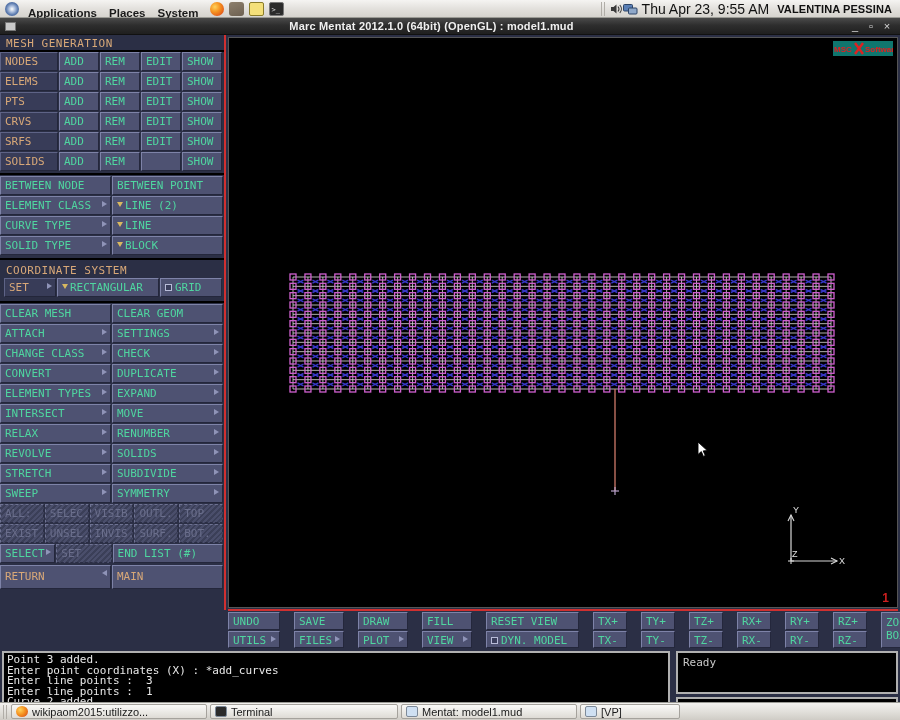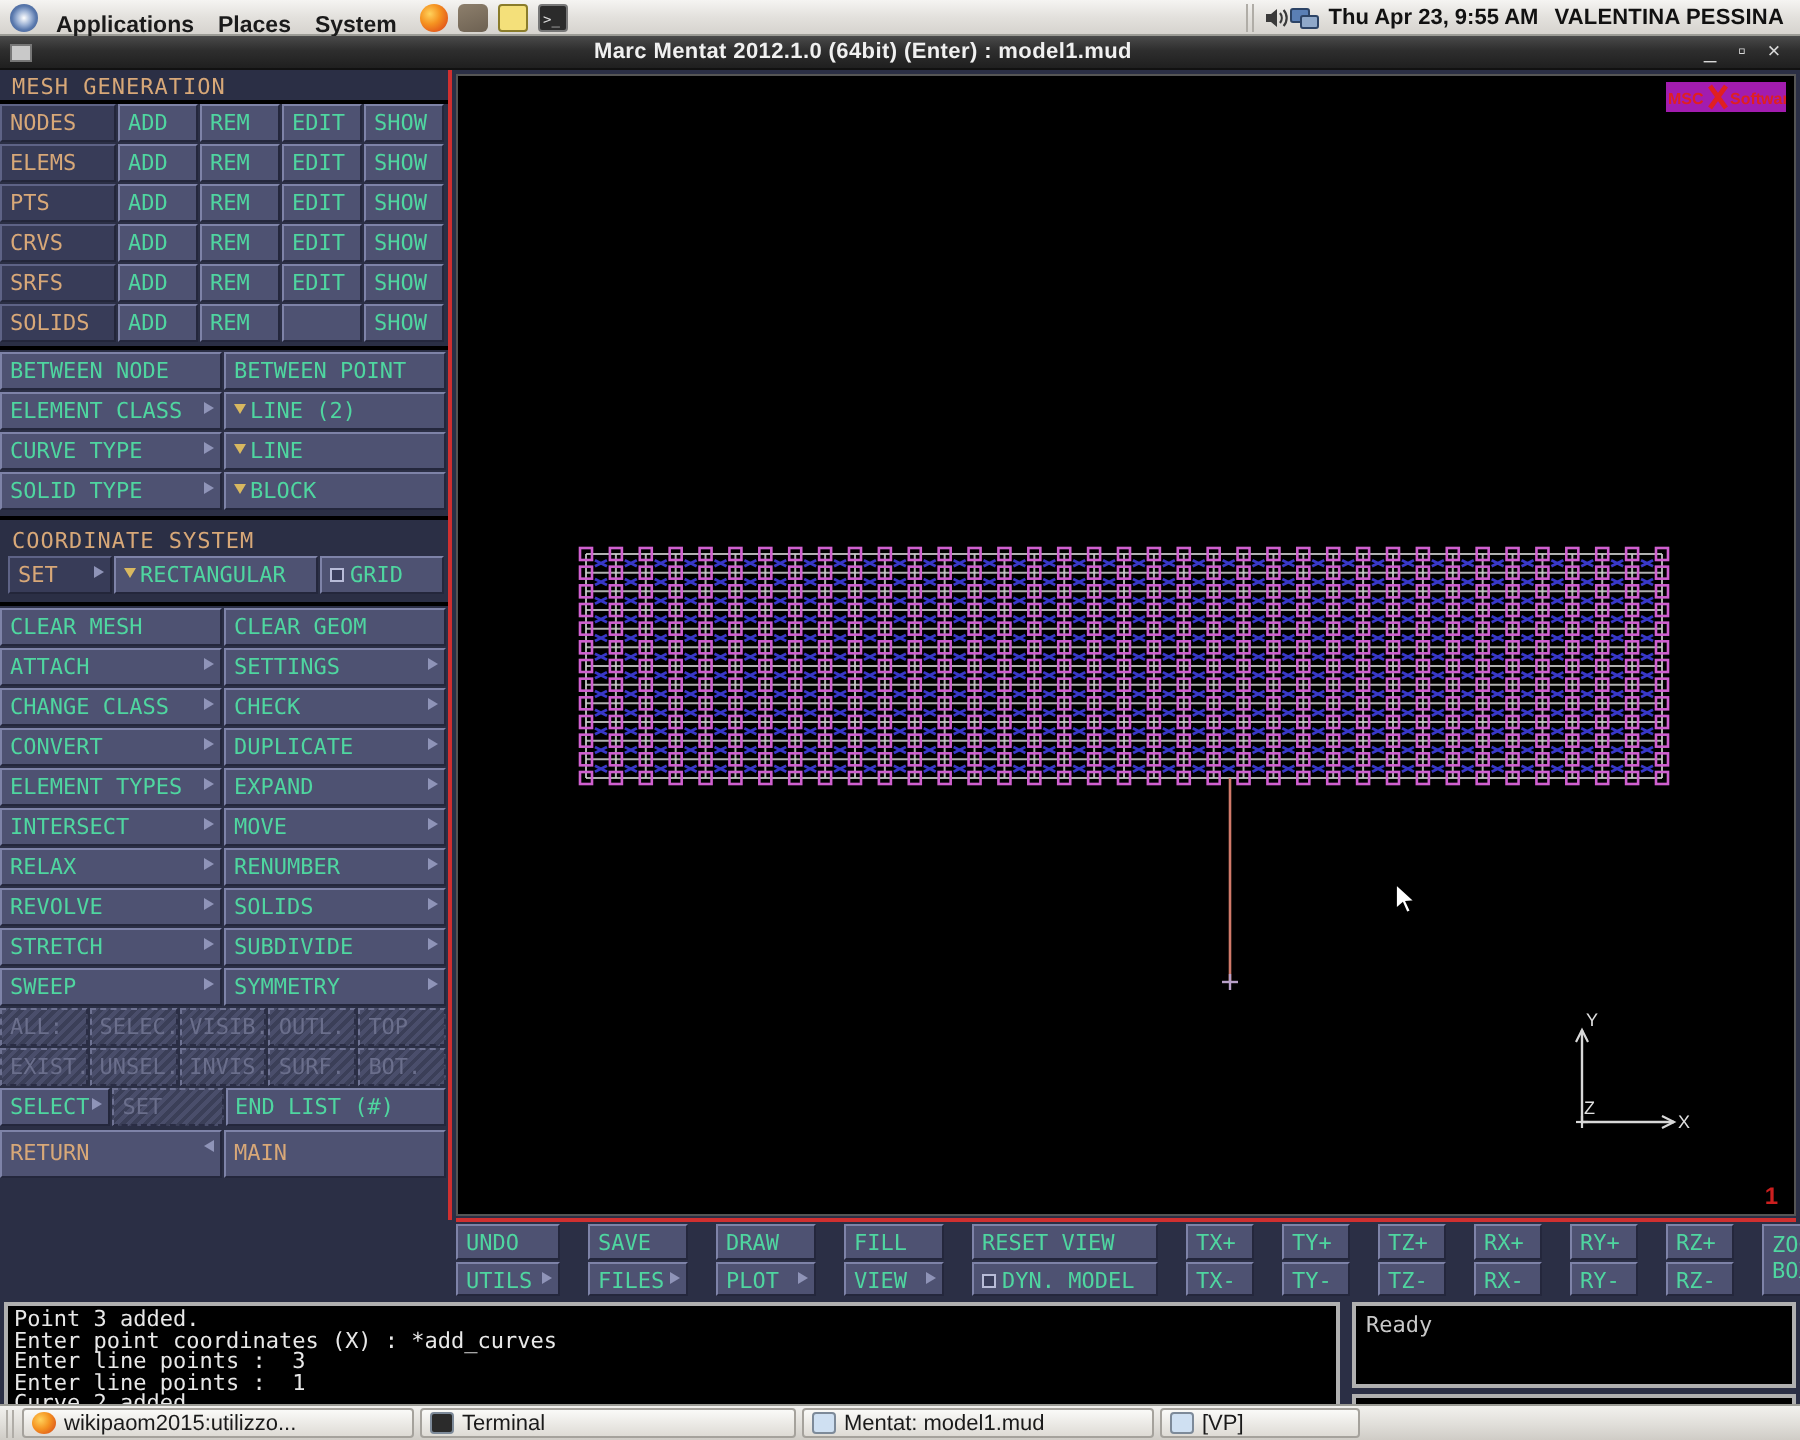--- a/index.html
+++ b/index.html
@@ -16,21 +16,21 @@
     border-bottom: 1px solid #9b9b95;
     display: flex; align-items: center;
     font-family: "Liberation Sans", sans-serif;
     font-size: 11px; color: #1a1a1a;
   }
   #gnome-top .gmenu {
     padding: 4px 6px; height: 18px; line-height: 18px; cursor: default;
     font-weight: 600; font-size: 11.5px;
   }
   #gnome-top .spacer { flex: 1; }
-  #gnome-clock { font-size: 11px; font-weight: 700; padding: 0 4px; color:#111; }
+  #gnome-clock { font-size: 14px; font-weight: 400; padding: 0 4px; color:#111; }
   #gnome-user { font-size: 11px; font-weight: 700; padding: 0 8px 0 4px; color:#111; letter-spacing:.1px;}
   .gnome-logo {
     width:14px;height:14px;border-radius:50%;
     background:radial-gradient(circle at 50% 50%,#fff 0%,#9fb4d6 35%,#5a79ad 60%,#38538a 100%);
     margin:0 3px 0 5px;
   }
   .ff-icon{width:14px;height:14px;border-radius:50%;
     background:radial-gradient(circle at 35% 35%,#ffd25c 0%,#f59321 40%,#e2551a 80%,#b52f12 100%);}
   .gimp-icon{width:15px;height:14px;border-radius:3px;
     background:linear-gradient(160deg,#8d7f6c,#6d6152);}
@@ -100,21 +100,21 @@
   .divider{height:2px;background:#000;margin:1px 0;}
 
   
   #viewport{
     position:absolute; left:228px; top:19px; width:670px; height:571px;
     background:#000; border:1px solid #555;
     overflow:hidden;
   }
   #msclogo{
     position:absolute; right:4px; top:3px; width:60px;height:15px;
-    background:#a21caf;
+    background:#0f766e;
     font-family:"Liberation Sans",sans-serif;
   }
   #vp-index{ position:absolute; right:8px; bottom:2px; color:#cc1f1f;
     font-size:12px; font-weight:700; font-family:"Liberation Sans",sans-serif;}
   #cursor{ position:absolute; left:468px; top:403px; width:12px;height:18px;}
 
   
   #botbar{
     position:absolute; left:228px; top:591px; width:670px; height:40px;
     background:#2b2f45; border-top:2px solid #d03030;
@@ -208,21 +208,21 @@
     </svg>
   </div>
   <div id="gnome-clock">Thu Apr 23,  9:55 AM</div>
   <div id="gnome-user">VALENTINA PESSINA</div>
 </div>
 
 <div id="mentat-window">
 
   <div id="titlebar">
     <div id="tb-appicon"></div>
-    <div id="tb-title">Marc Mentat 2012.1.0 (64bit) (Enter) : model1.mud</div>
+    <div id="tb-title">Marc Mentat 2012.1.0 (64bit) (OpenGL) : model1.mud</div>
     <div class="tb-btn">_</div>
     <div class="tb-btn">▫</div>
     <div class="tb-btn" style="margin-right:5px">×</div>
   </div>
 
   <div id="sidepanel">
 
     <div class="sect-head">MESH GENERATION</div>
 
     <div id="entity-rows">

